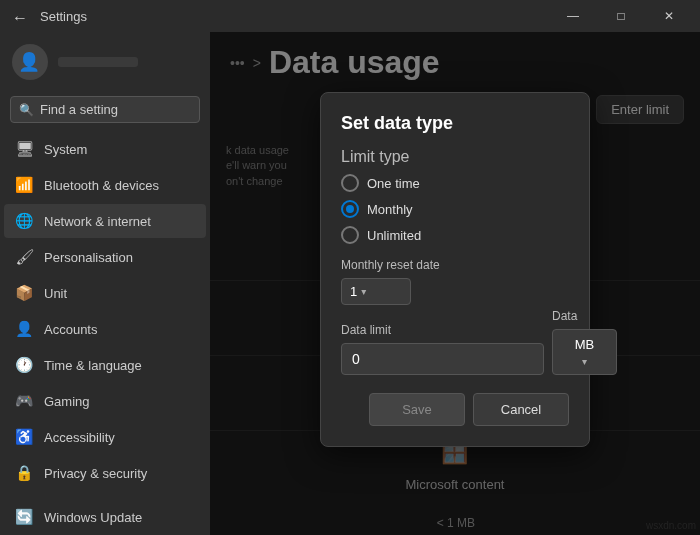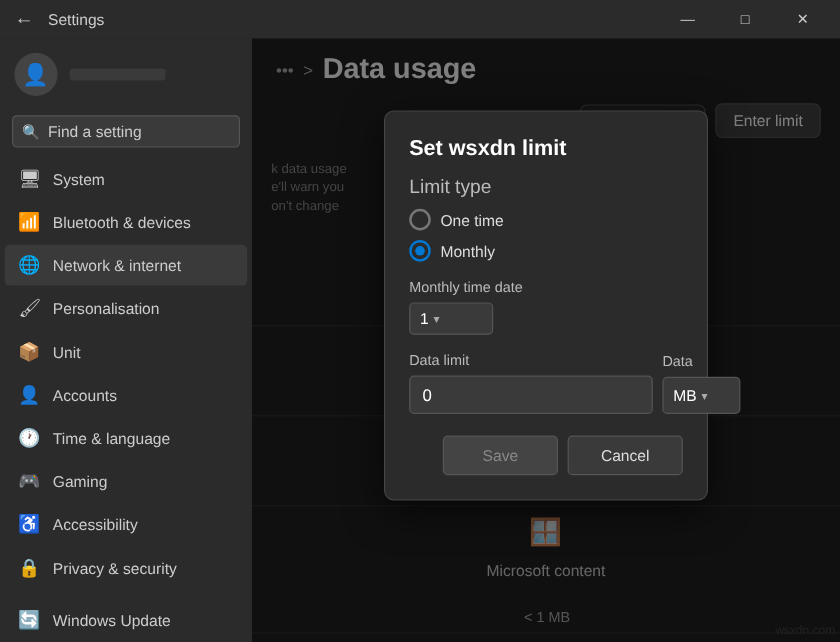--- a/index.html
+++ b/index.html
@@ -162,21 +162,21 @@
     .breadcrumb-dots {
       font-size: 14px;
       color: #aaa;
       cursor: pointer;
     }
     .breadcrumb-arrow {
       color: #aaa;
       font-size: 14px;
     }
     .page-title {
-      font-size: 24px;
+      font-size: 32px;
       font-weight: 600;
       color: #fff;
     }
 
     
     .network-bar {
       display: flex;
       align-items: center;
       justify-content: flex-end;
       gap: 8px;
@@ -380,20 +380,21 @@
       align-items: center;
       gap: 4px;
       background: #3a3a3a;
       border: 1px solid #555;
       border-radius: 4px;
       padding: 7px 8px;
       font-size: 13px;
       color: #fff;
       cursor: pointer;
       width: 65px;
+      flex-direction: column;
     }
 
     .modal-actions {
       display: flex;
       gap: 8px;
       margin-top: 18px;
       padding-left: 28px;
     }
     .btn-save {
       flex: 1;
@@ -573,38 +574,42 @@
               <div class="usage-bar-fill" style="width:5%"></div>
             </div>
         </div>
         <div class="usage-row-size">&lt; 1 MB</div>
       </div>
     </div>
 
     <div class="modal-overlay">
       <div class="modal">
 
-        <div class="modal-title">Set wsxdn limit</div>
+        <div class="modal-title">Set data type</div>
 
         <div class="modal-section-label">Limit type</div>
 
         <div class="radio-group">
           <div class="radio-item">
             <div class="radio-circle"></div>
             <span class="radio-label">One time</span>
           </div>
           <div class="radio-item">
             <div class="radio-circle selected">
               <div class="radio-dot"></div>
             </div>
             <span class="radio-label">Monthly</span>
           </div>
-        </div>
-
-        <div class="field-label">Monthly time date</div>
+          <div class="radio-item">
+            <div class="radio-circle"></div>
+            <span class="radio-label">Unlimited</span>
+          </div>
+        </div>
+
+        <div class="field-label">Monthly reset date</div>
         <div class="dropdown-small">
           <span>1</span>
           <span class="dropdown-chevron">▾</span>
         </div>
 
         <div class="data-limit-row">
           <div style="flex:1;">
             <div class="field-label">Data limit</div>
             <input class="data-limit-input" type="text" value="0" style="">
           </div>

